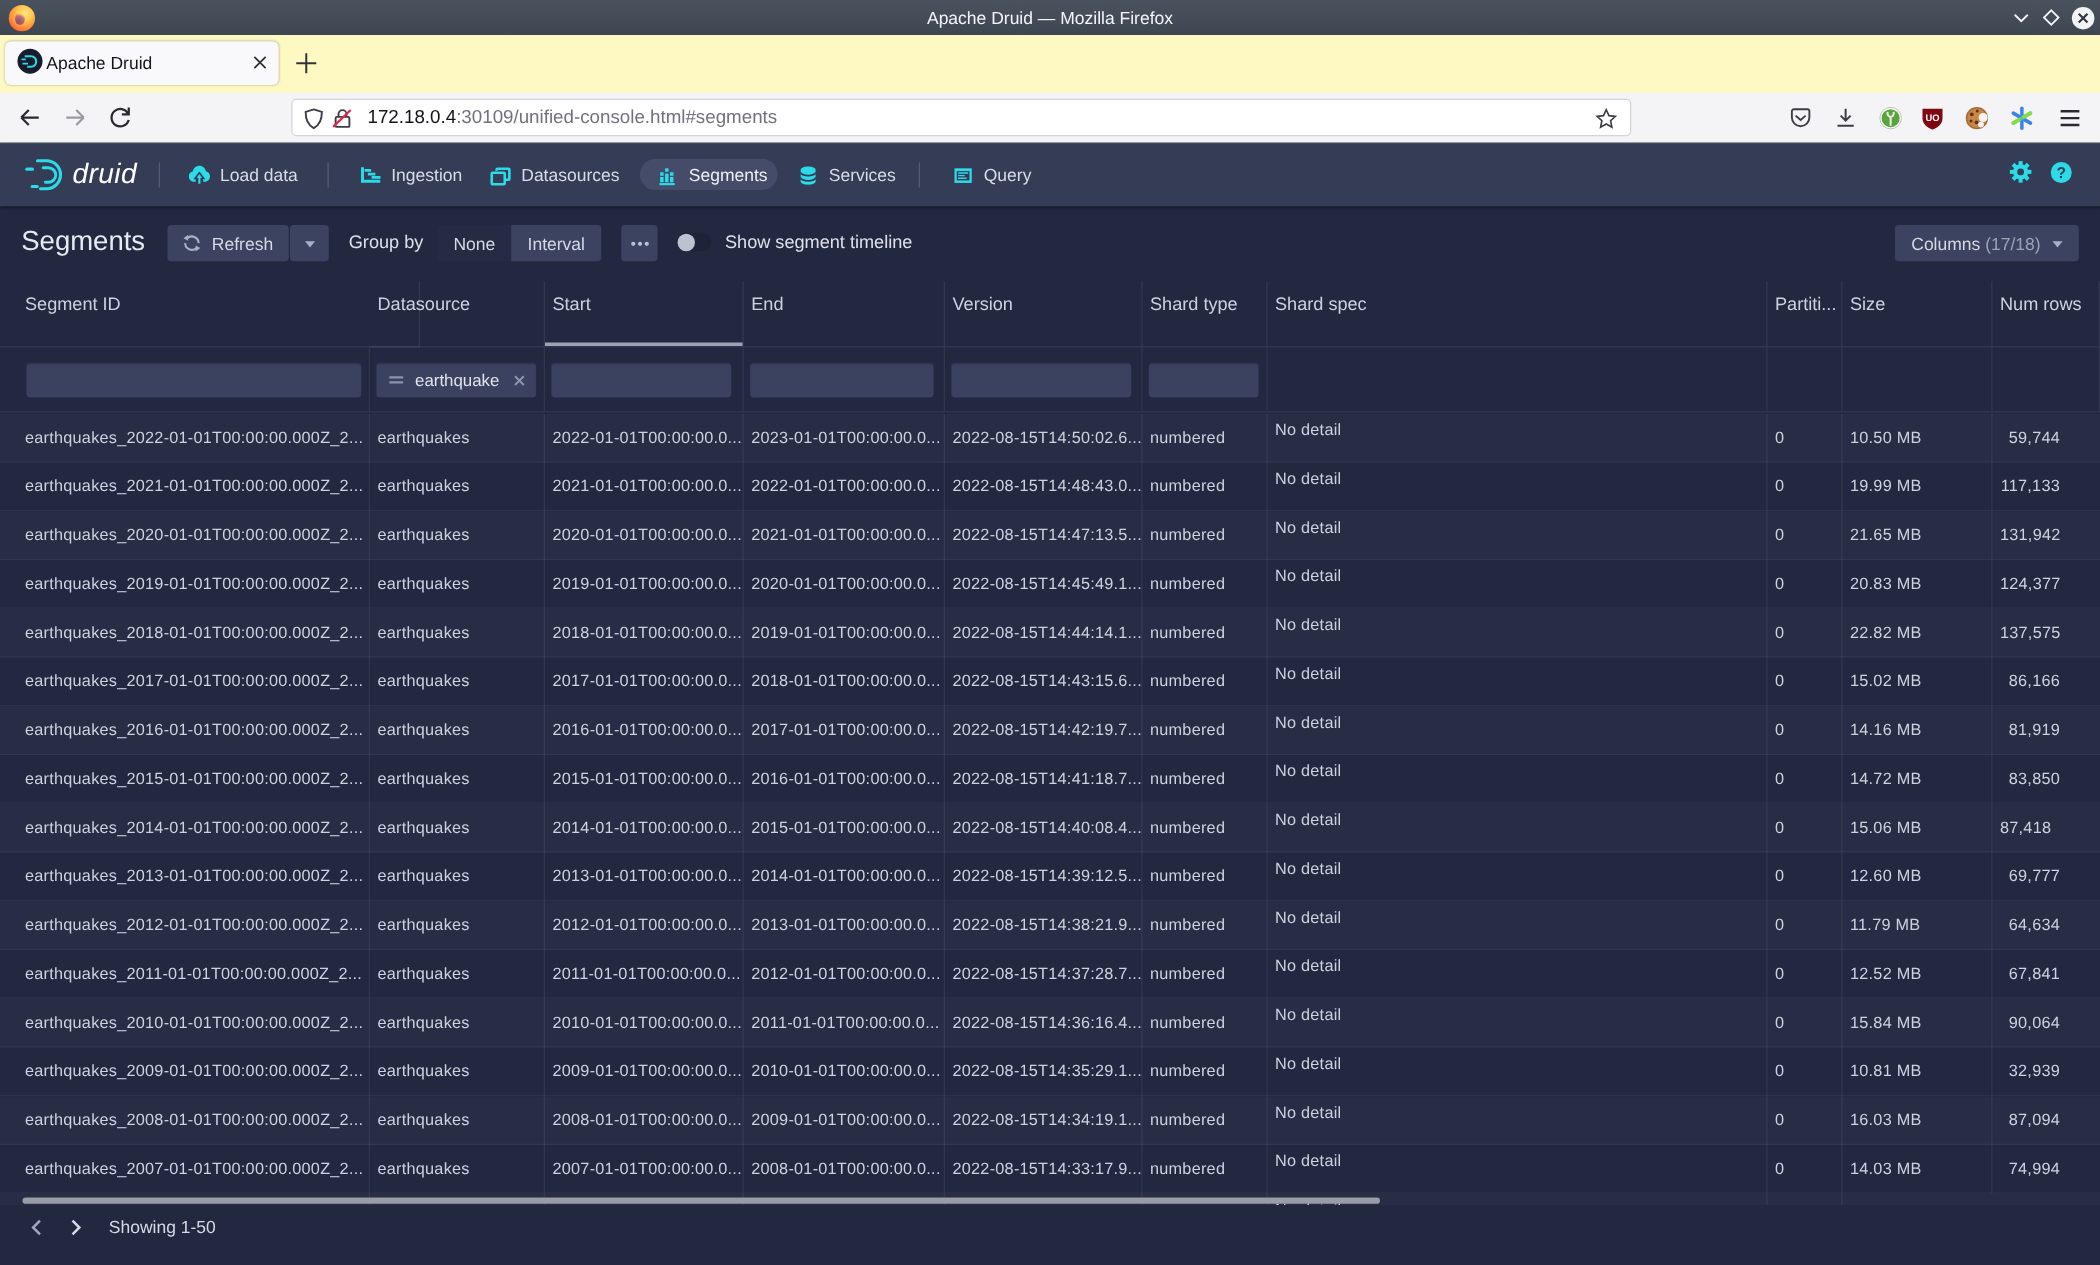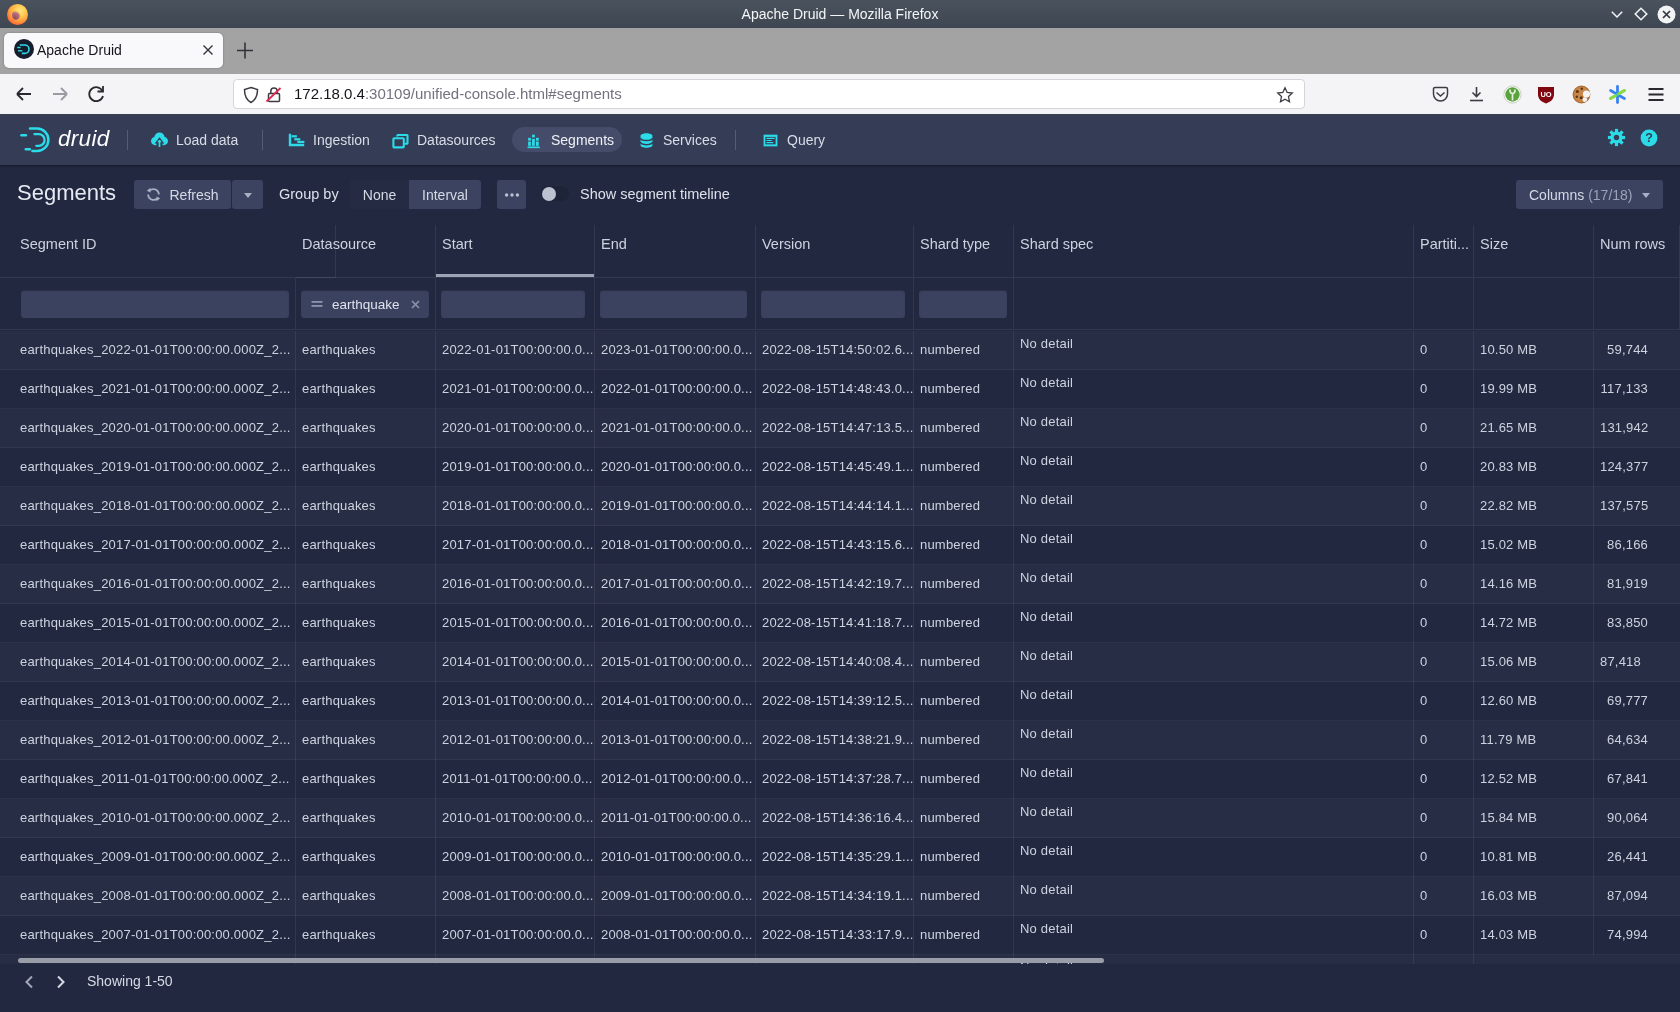--- a/index.html
+++ b/index.html
@@ -7,21 +7,21 @@
 body { position:relative; background:#222840; }
 
 
 #titlebar { position:absolute; left:0; top:0; width:1680px; height:28px; background:linear-gradient(#4a535d,#3e4751); }
 #fxlogo { position:absolute; left:7px; top:4px; width:21px; height:21px; border-radius:50%;
   background: radial-gradient(circle at 62% 32%, #ffe680 0%, #ffc84e 30%, #ff9a3f 55%, #ff6330 78%, #e93e74 100%); }
 #fxlogo:before { content:""; position:absolute; left:5px; top:6px; width:8px; height:10px; border-radius:50%; background:radial-gradient(circle at 35% 75%, #45176b 0%, #90309a 50%, transparent 75%); opacity:.6;}
 #wintitle { position:absolute; left:0; right:0; top:0; height:28px; line-height:28px; text-align:center; color:#f4f5f7; font-size:14px; }
 #winctl { position:absolute; right:4px; top:0; height:28px; display:flex; align-items:center; gap:8px; }
 
-#tabbar { position:absolute; left:0; top:28px; width:1680px; height:49px; background:#a3a3a3; border-bottom:1px solid #c8c8d0; }
+#tabbar { position:absolute; left:0; top:28px; width:1680px; height:49px; background:#fef9c3; border-bottom:1px solid #c8c8d0; }
 #tab { position:absolute; left:4px; top:5px; width:219px; height:35px; background:#f9f9fb; border-radius:5px; box-shadow:0 0 2px rgba(0,0,0,.35); }
 #tabfav { position:absolute; left:10px; top:5.5px; width:20px; height:20px; border-radius:50%; background:#171d2c; }
 #tabtitle { position:absolute; left:33px; top:0; height:35px; line-height:35px; font-size:14px; color:#15141a; }
 #tabx { position:absolute; right:7px; top:9px; width:16px; height:16px; }
 #newtab { position:absolute; left:236px; top:5px; width:36px; height:35px; }
 
 #urlrow { position:absolute; left:0; top:74px; width:1680px; height:41px; background:#f4f4f6; border-bottom:1px solid #3c4251; }
 .navbtn { position:absolute; top:5px; width:30px; height:30px; }
 #urlbox { position:absolute; left:233px; top:5px; width:1072px; height:30px; background:#ffffff; border:1px solid #d4d4da; border-radius:4px; }
 #urltext { position:absolute; left:60px; top:0; height:28px; line-height:28px; font-size:15px; color:#15141a; white-space:nowrap; }
@@ -500,21 +500,21 @@
       <div class="trow">
         <div class="tcell" style="left:0;width:296px;padding-left:20px;">earthquakes_2009-01-01T00:00:00.000Z_2...</div>
         <div class="tcell" style="left:296px;width:140px;">earthquakes</div>
         <div class="tcell" style="left:436px;width:159px;">2009-01-01T00:00:00.0...</div>
         <div class="tcell" style="left:595px;width:161px;">2010-01-01T00:00:00.0...</div>
         <div class="tcell" style="left:756px;width:158px;">2022-08-15T14:35:29.1...</div>
         <div class="tcell" style="left:914px;width:100px;">numbered</div>
         <div class="tcell top" style="left:1014px;width:400px;">No detail</div>
         <div class="tcell" style="left:1414px;width:60px;">0</div>
         <div class="tcell" style="left:1474px;width:120px;">10.81 MB</div>
-        <div class="tcell" style="left:1594px;width:86px;text-align:right;padding-right:32px;border-right:none;">26,441</div>
+        <div class="tcell" style="left:1594px;width:86px;text-align:right;padding-right:32px;border-right:none;">32,939</div>
       </div>
       <div class="trow odd">
         <div class="tcell" style="left:0;width:296px;padding-left:20px;">earthquakes_2008-01-01T00:00:00.000Z_2...</div>
         <div class="tcell" style="left:296px;width:140px;">earthquakes</div>
         <div class="tcell" style="left:436px;width:159px;">2008-01-01T00:00:00.0...</div>
         <div class="tcell" style="left:595px;width:161px;">2009-01-01T00:00:00.0...</div>
         <div class="tcell" style="left:756px;width:158px;">2022-08-15T14:34:19.1...</div>
         <div class="tcell" style="left:914px;width:100px;">numbered</div>
         <div class="tcell top" style="left:1014px;width:400px;">No detail</div>
         <div class="tcell" style="left:1414px;width:60px;">0</div>

